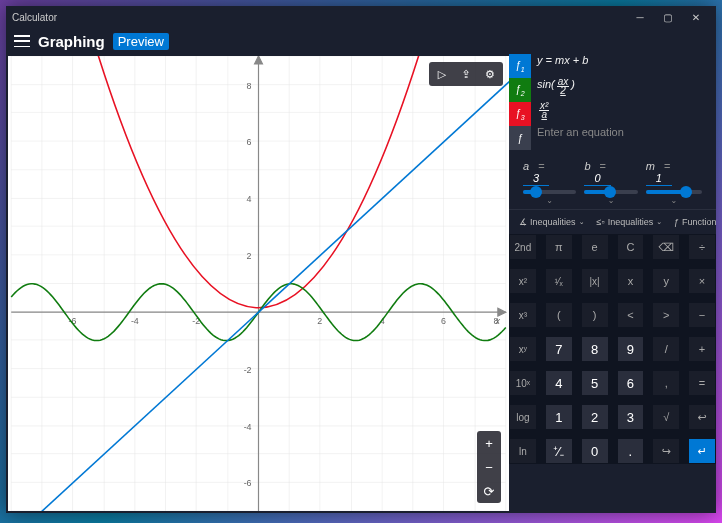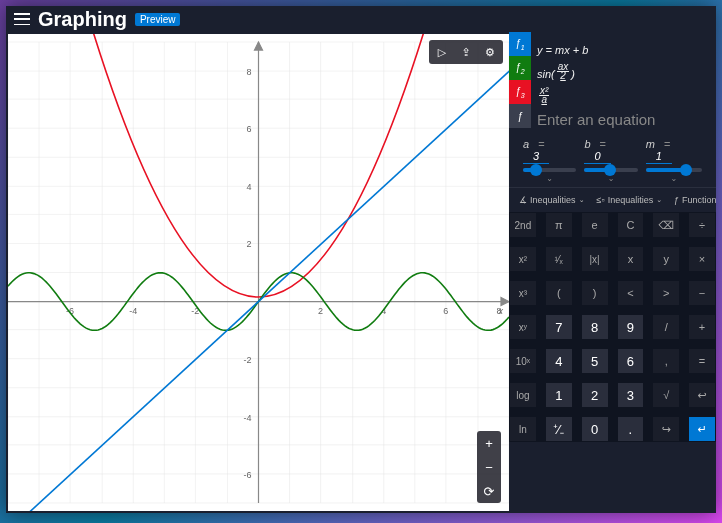--- a/index.html
+++ b/index.html
@@ -5,39 +5,39 @@
   * { box-sizing: border-box; margin: 0; padding: 0; font-family: "Segoe UI", sans-serif; }
   body { width: 722px; height: 523px; overflow: hidden; background: linear-gradient(135deg, #6b3fa0, #0a7aa0, #d946ef); }
   .window { position: absolute; top: 6px; left: 6px; right: 6px; bottom: 10px; background: #1a1f2e; color: #fff; display: flex; flex-direction: column; box-shadow: 0 0 20px rgba(0,0,0,0.5); }
   .titlebar { height: 22px; display: flex; align-items: center; padding: 0 6px; font-size: 10px; color: #ccc; }
   .titlebar-title { flex: 1; }
   .titlebar-btns { display: flex; gap: 0; }
   .titlebar-btn { width: 28px; height: 22px; display: flex; align-items: center; justify-content: center; font-size: 10px; color: #ccc; cursor: pointer; }
   .header { height: 26px; display: flex; align-items: center; padding: 0 8px; gap: 8px; }
   .hamburger { width: 16px; height: 12px; display: flex; flex-direction: column; justify-content: space-between; cursor: pointer; }
   .hamburger span { height: 1.5px; background: #fff; }
-  .mode-title { font-size: 20px; font-weight: 600; }
-  .preview-badge { background: #0078d4; color: #fff; font-size: 10px; padding: 1px 5px; border-radius: 2px; }
+  .mode-title { font-size: 15px; font-weight: 600; }
+  .preview-badge { background: #0078d4; color: #fff; font-size: 13px; padding: 1px 5px; border-radius: 2px; }
   .body { flex: 1; display: flex; overflow: hidden; }
   .graph-area { flex: 1; background: #fff; position: relative; margin: 2px 0 2px 2px; }
   .graph-svg { width: 100%; height: 100%; }
   .graph-toolbar { position: absolute; top: 6px; right: 6px; background: rgba(30,30,40,0.85); border-radius: 3px; display: flex; padding: 2px; gap: 2px; }
   .gt-btn { width: 22px; height: 20px; display: flex; align-items: center; justify-content: center; color: #fff; font-size: 11px; cursor: pointer; }
   .zoom-ctrl { position: absolute; bottom: 8px; right: 8px; background: rgba(30,30,40,0.85); border-radius: 3px; display: flex; flex-direction: column; }
   .zoom-btn { width: 24px; height: 24px; display: flex; align-items: center; justify-content: center; color: #fff; font-size: 13px; cursor: pointer; }
   .side { width: 207px; background: #1a1f2e; display: flex; flex-direction: column; overflow: hidden; }
   .eq-list { display: flex; flex-direction: column; }
   .eq-row { display: flex; align-items: stretch; height: 24px; font-size: 11px; }
   .eq-swatch { width: 22px; display: flex; align-items: center; justify-content: center; font-style: italic; font-size: 10px; }
   .eq-swatch sub { font-size: 7px; }
-  .eq-text { flex: 1; display: flex; align-items: flex-end; padding: 0 6px; color: #eee; font-style: italic; }
+  .eq-text { flex: 1; display: flex; align-items: flex-start; padding: 0 6px; color: #eee; font-style: italic; }
   .eq-text .frac { display: inline-flex; flex-direction: column; align-items: center; font-size: 10px; line-height: 8px; margin: 0 2px; text-decoration: underline; }
   .eq-text .frac .num { border-bottom: 1px solid #eee; padding: 0 1px; }
   .eq-empty .eq-swatch { background: #3a3f4e; }
-  .eq-empty .eq-text { color: #888; font-style: normal; font-size: 15px; }
+  .eq-empty .eq-text { color: #888; font-style: normal; font-size: 11px; }
   .vars { padding: 10px 14px 4px; display: flex; flex-direction: row; gap: 8px; }
   .var-row { font-size: 11px; }
   .var-label { color: #ccc; font-style: italic; }
   .var-eq { color: #888; margin: 0 6px; }
   .var-val { color: #fff; font-style: italic; border-bottom: 1px solid #0078d4; padding: 0 10px 1px; }
   .slider-track { position: relative; height: 4px; background: #3a3f4e; margin-top: 6px; border-radius: 2px; }
   .slider-fill { position: absolute; height: 100%; background: #0078d4; border-radius: 2px; }
   .slider-thumb { position: absolute; width: 12px; height: 12px; background: #0078d4; border-radius: 50%; top: -4px; transform: translateX(-50%); cursor: pointer; }
   .slider-chevron { text-align: center; color: #888; font-size: 8px; margin-top: 2px; cursor: pointer; }
   .toolbar2 { display: flex; gap: 4px; padding: 4px 6px; font-size: 9px; color: #bbb; border-top: 1px solid #2a2f3e; }
@@ -47,20 +47,28 @@
   .key { display: flex; align-items: center; justify-content: center; font-size: 11px; cursor: pointer; background: #1e2230; color: #ddd; }
   .key.op { background: #1a1e2a; color: #aaa; }
   .key.fn { background: #1a1e2a; color: #aaa; font-size: 10px; }
   .key.num { background: #2a2e3c; color: #fff; font-size: 13px; }
   .key.accent { background: #0078d4; color: #fff; }
 </style>
 </head>
 <body>
 
 <div class="window">
+  <div class="titlebar">
+    <span class="titlebar-title">Calculator</span>
+    <div class="titlebar-btns">
+      <div class="titlebar-btn">─</div>
+      <div class="titlebar-btn">▢</div>
+      <div class="titlebar-btn">✕</div>
+    </div>
+  </div>
 
   <div class="header">
     <div class="hamburger">
         <span></span>
         <span></span>
         <span></span>
       </div>
     <span class="mode-title">Graphing</span>
     <span class="preview-badge">Preview</span>
   </div>

